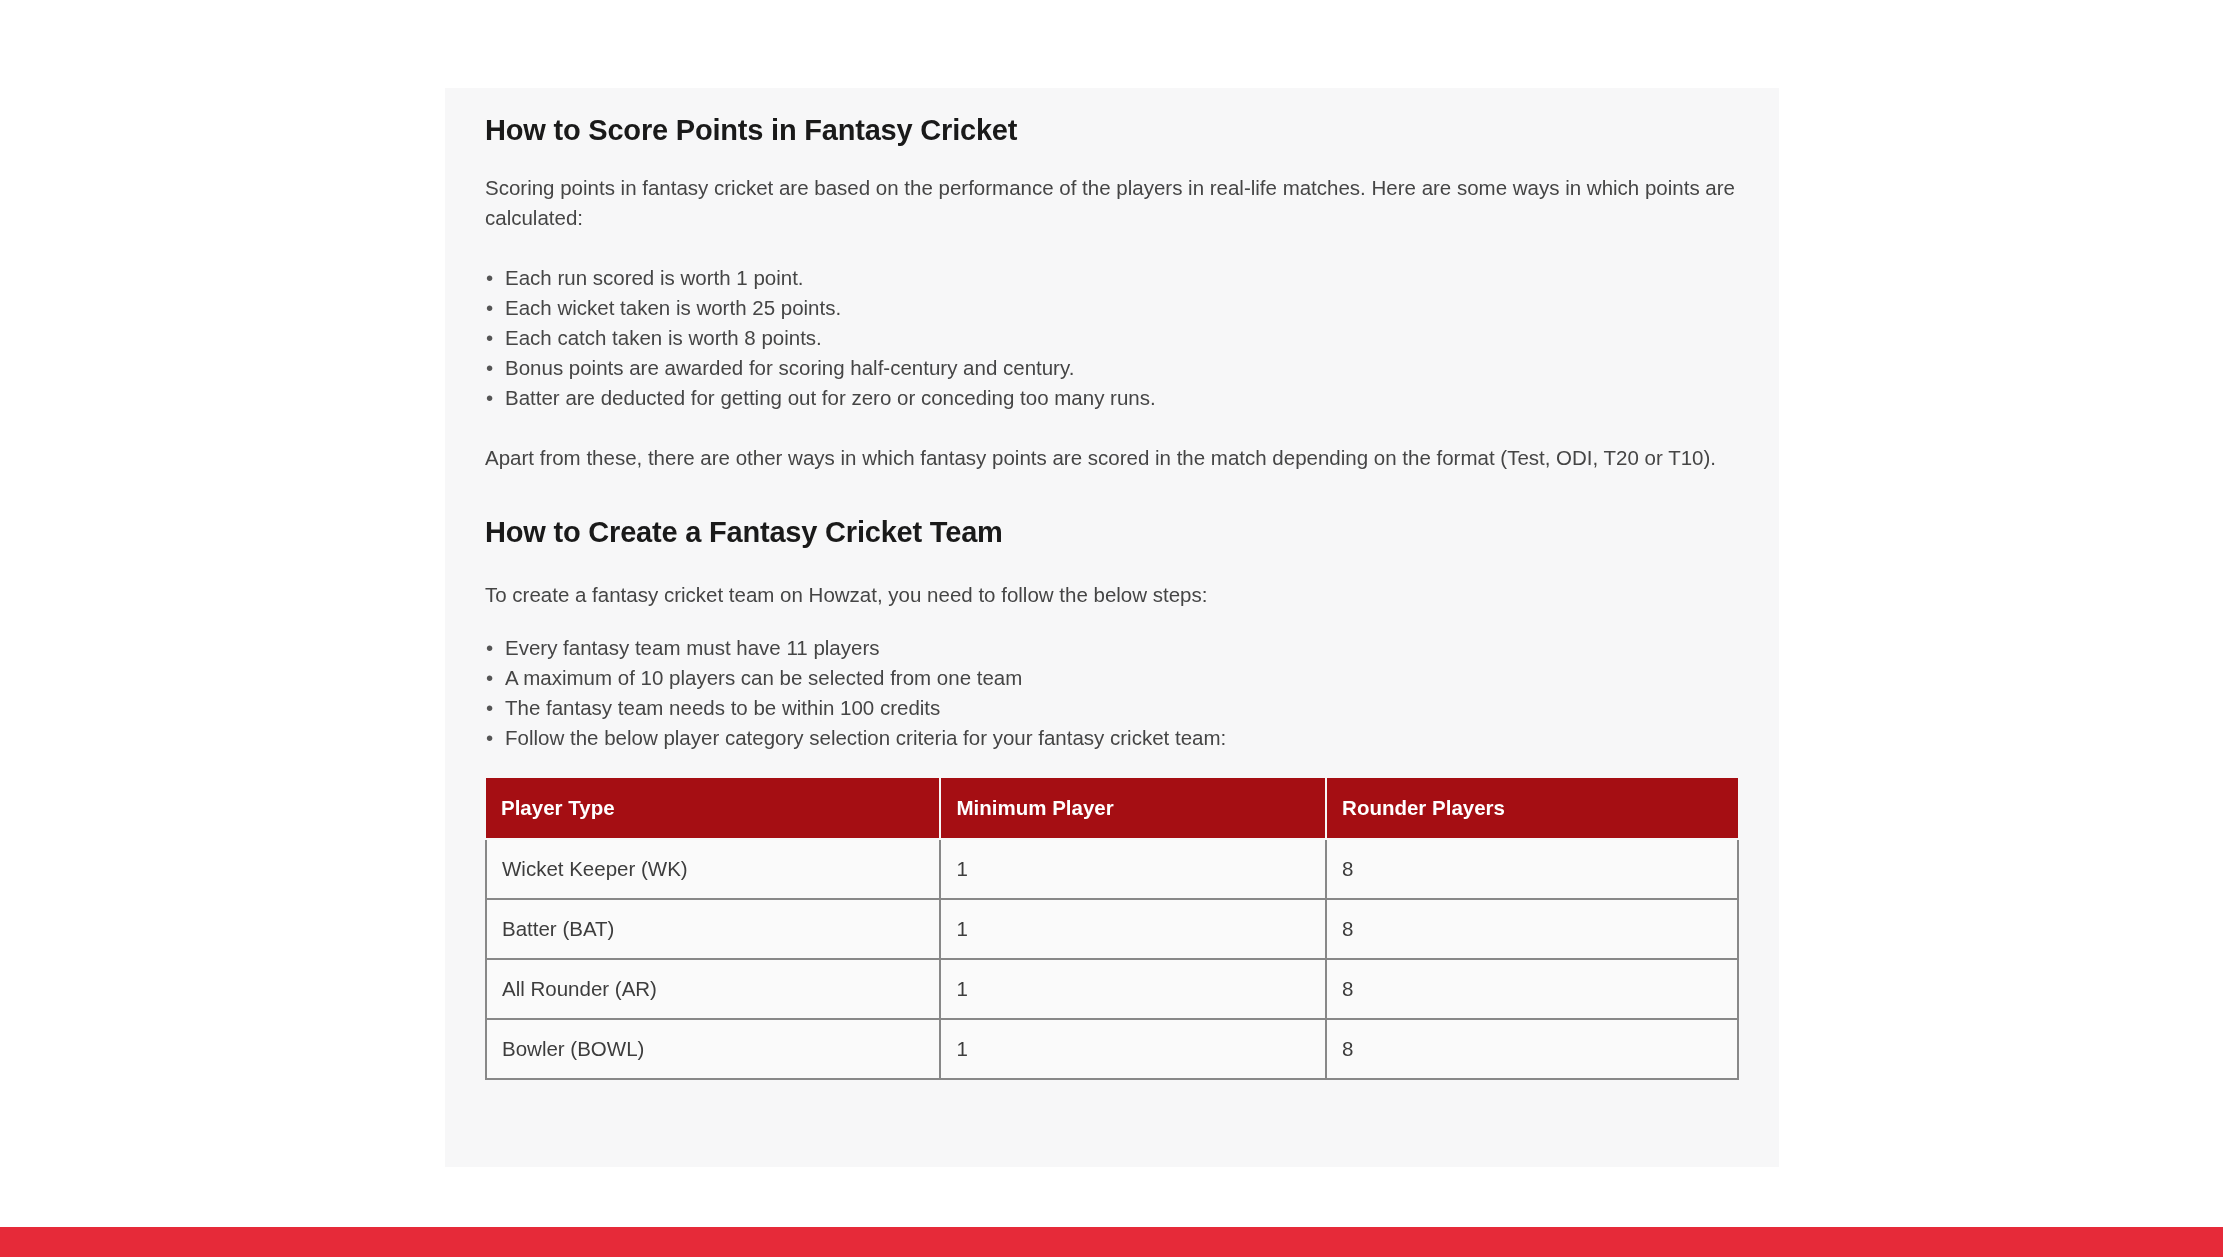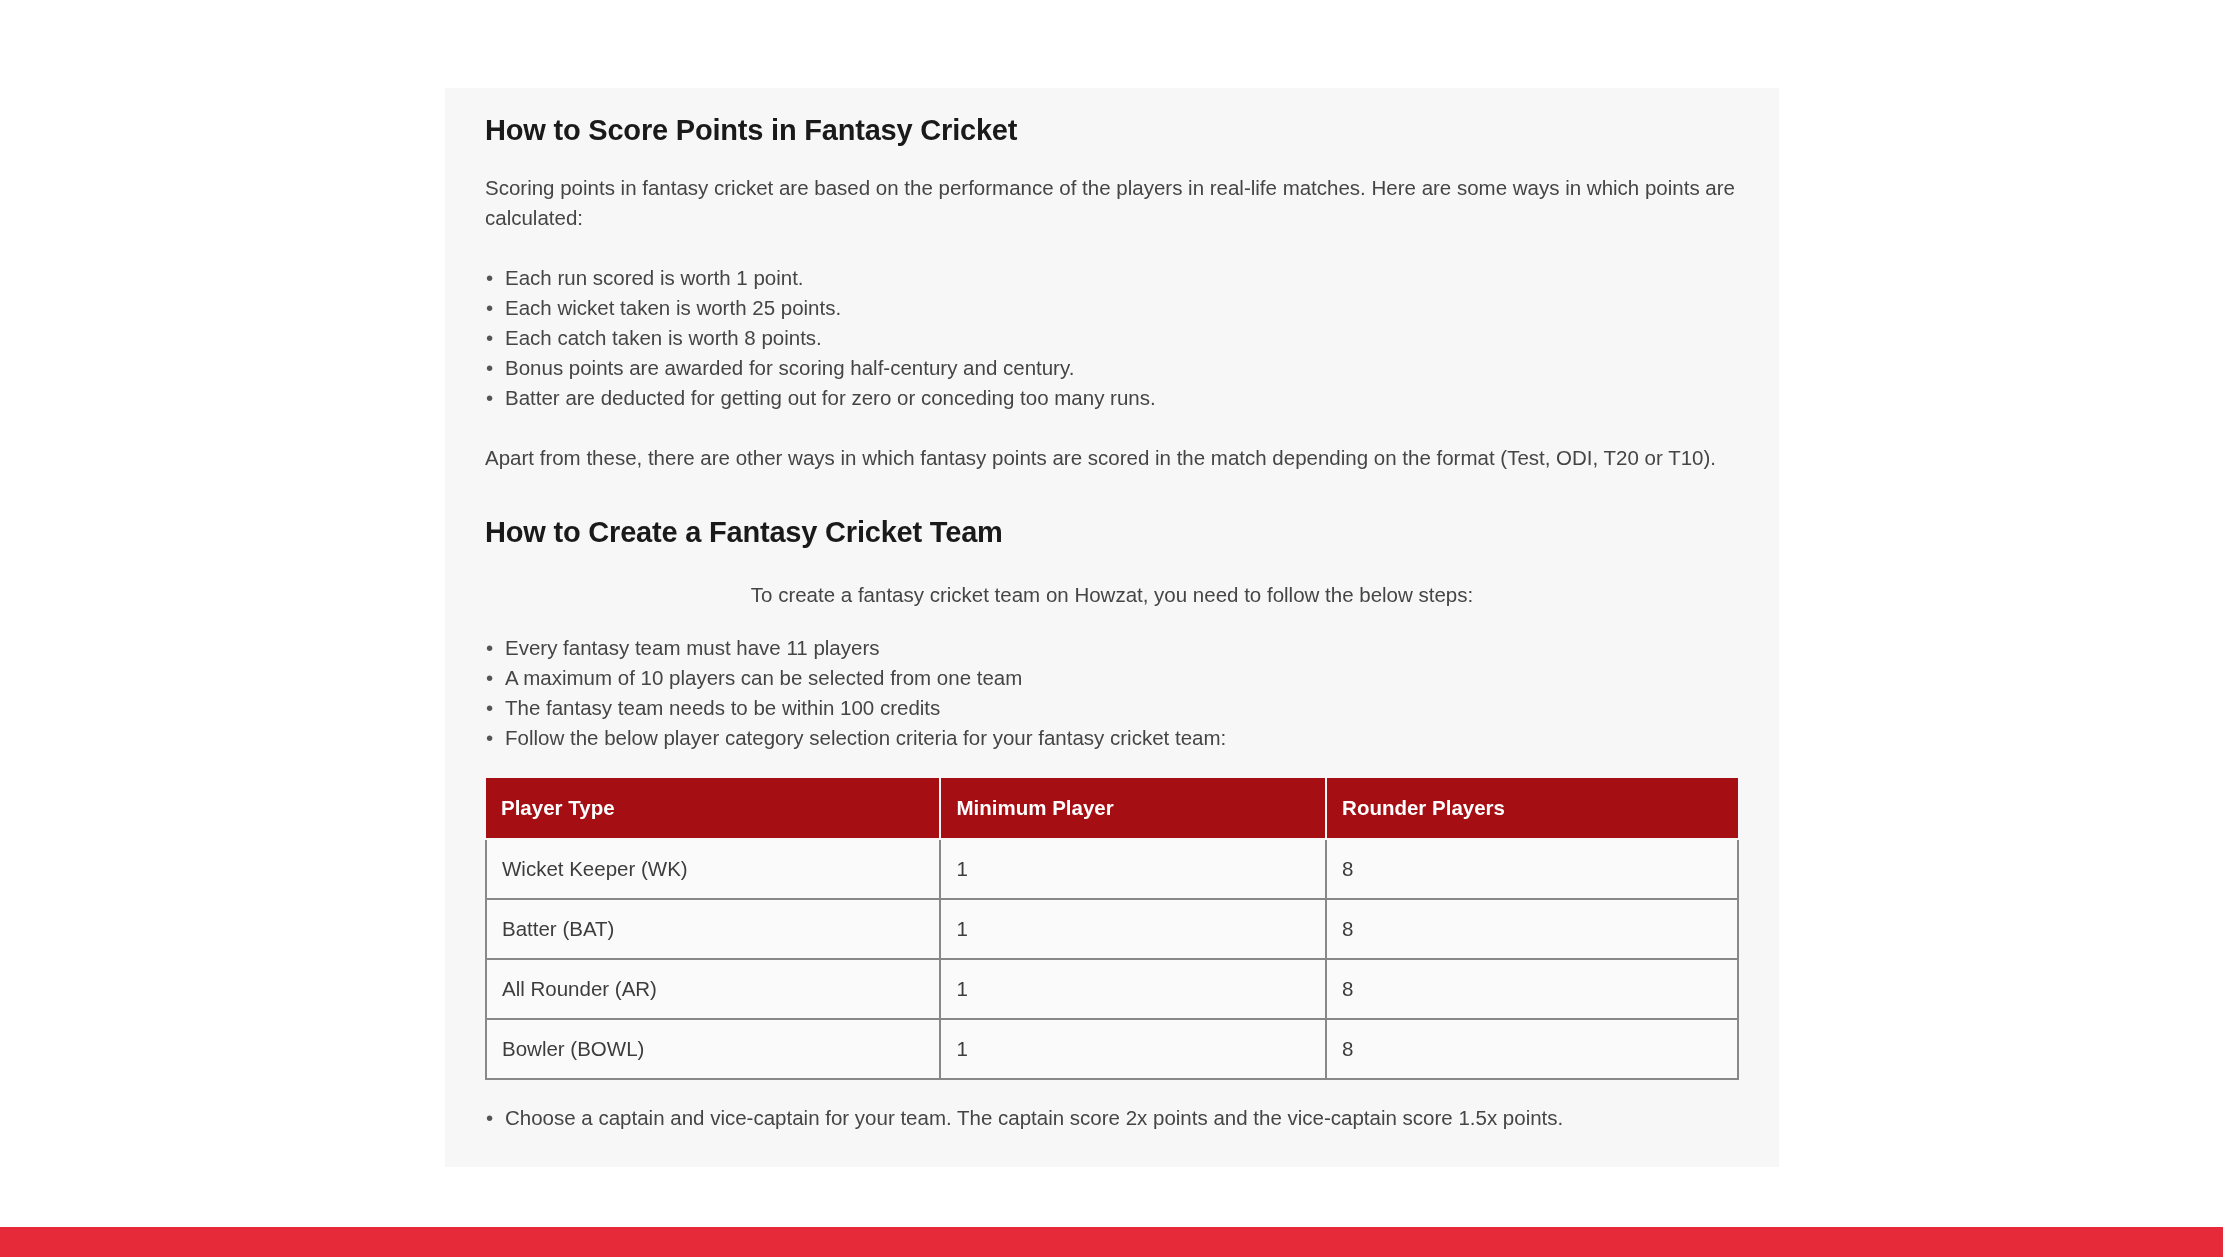--- a/index.html
+++ b/index.html
@@ -16,21 +16,21 @@
   }
   h2{
     font-size:29px;line-height:34px;font-weight:bold;color:#1a1a1a;
     margin:8px 0 0;letter-spacing:-0.2px;
   }
   h2.second{margin-top:42px;}
   p{
     font-size:20.5px;line-height:30px;color:#454545;margin:26px 0 0;
   }
   p.after-list{margin-top:30px;}
-  p.create-intro{margin-top:31px;text-align:center;}
+  p.create-intro{margin-top:31px;}
   ul{
     margin:30px 0 0;padding:0;list-style:none;
   }
   ul.tight{margin-top:23px;}
   li{
     font-size:20.5px;line-height:30px;color:#454545;
     position:relative;padding-left:20px;
   }
   li::before{
     content:"\2022";position:absolute;left:1px;top:0;color:#555;
@@ -116,19 +116,16 @@
         <td>8</td>
       </tr>
       <tr>
         <td>Bowler (BOWL)</td>
         <td>1</td>
         <td>8</td>
       </tr>
     </tbody>
   </table>
 
-  <ul class="tight">
-    <li>Choose a captain and vice-captain for your team. The captain score 2x points and the vice-captain score 1.5x points.</li>
-  </ul>
 
 </div>
 
 <div class="footer-bar"></div>
 
 </body></html>

